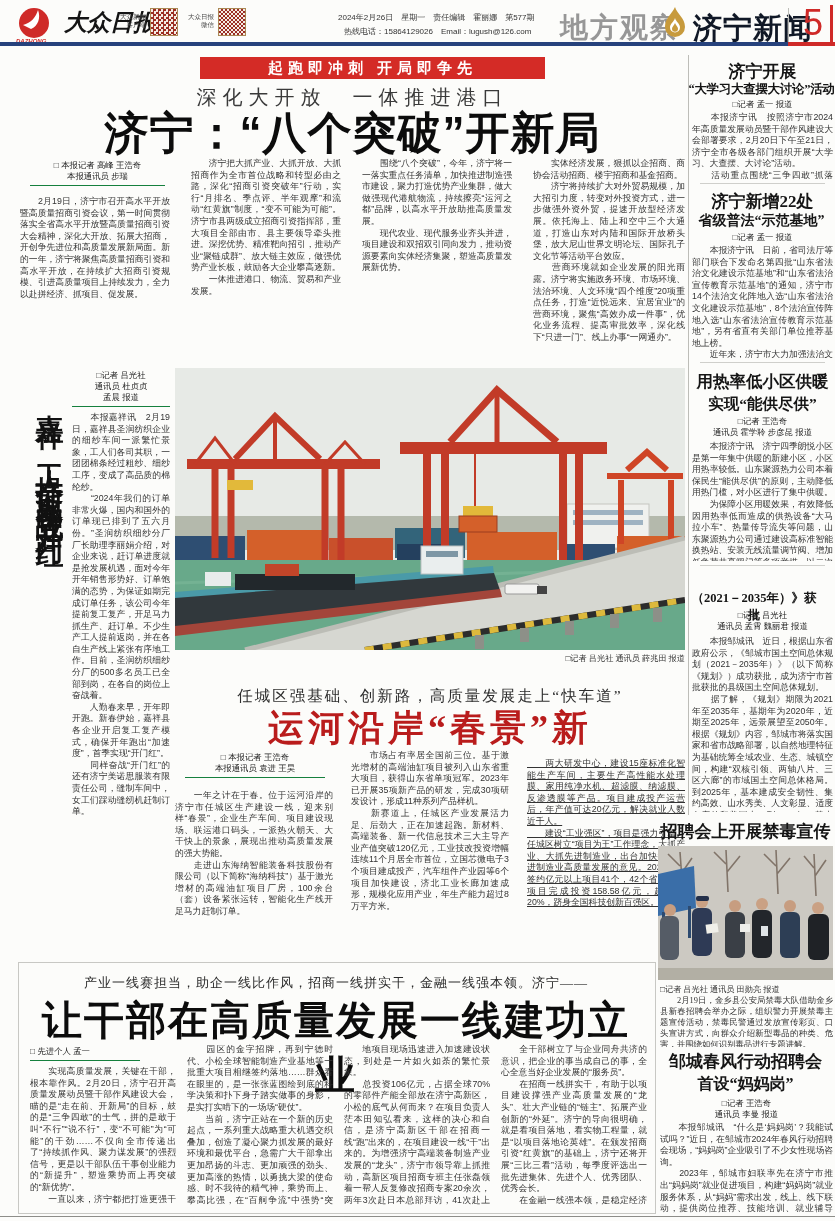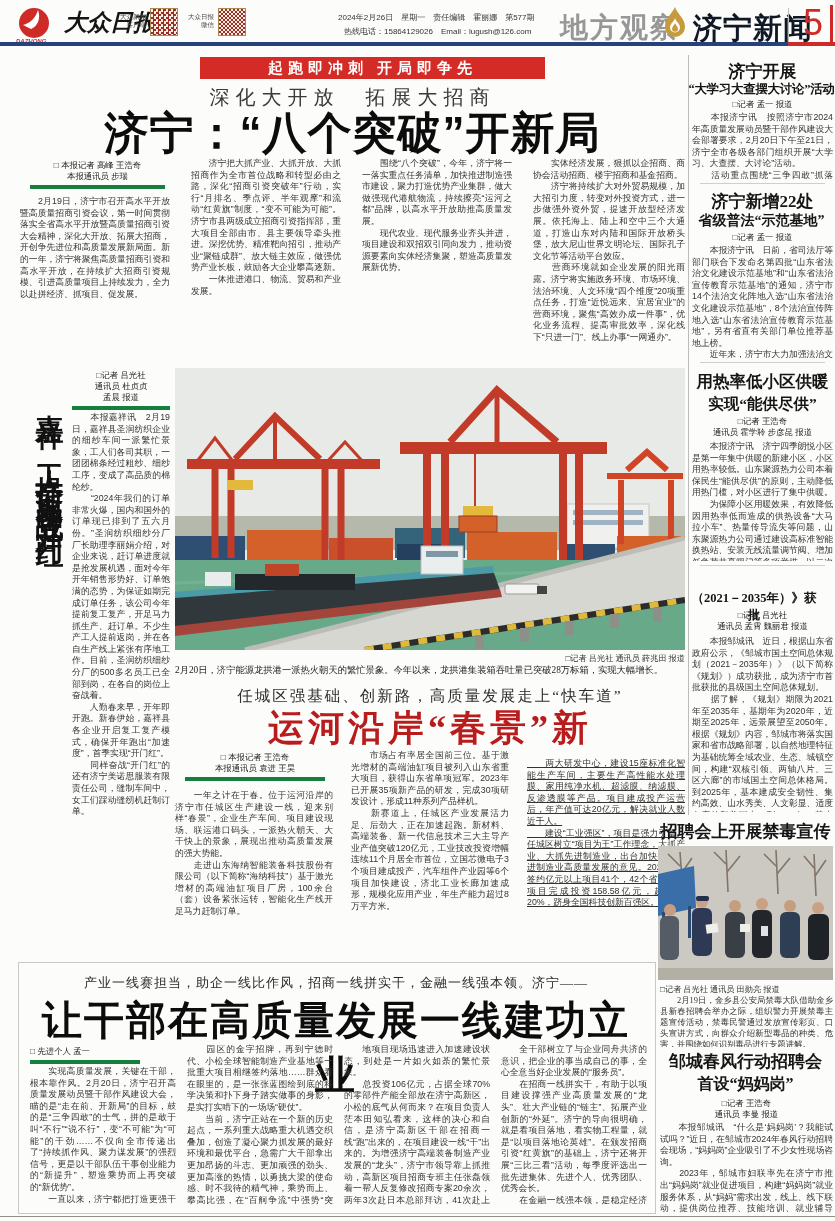--- a/index.html
+++ b/index.html
@@ -4,21 +4,21 @@
 <style>
   html,body{margin:0;padding:0;background:#e9e9e6;}
   .page{position:relative;width:835px;height:1221px;background:#fcfcfa;overflow:hidden;
         font-family:"Liberation Sans","DejaVu Sans",sans-serif;color:#222;}
   .abs{position:absolute;}
   .serif{font-family:"Liberation Serif","DejaVu Serif",serif;}
   .pre{white-space:pre-line;}
   .news{font-size:8.8px;line-height:11.6px;text-align:justify;color:#333;
         white-space:pre-wrap;overflow:hidden;}
   .byline{font-size:8.4px;line-height:11px;color:#222;text-align:center;white-space:pre-line;}
-  .byline.rule{border-bottom:4px solid #15803d;padding-bottom:3px;}
+  .byline.rule{border-bottom:1px solid #15803d;padding-bottom:3px;}
   .hcenter{text-align:center;}
   .navybar{background:#26427c;}
   .redbar{background:#cf2a28;}
   .sb-h1{font-weight:bold;text-align:center;color:#151515;overflow:hidden;}
   .sb-divider{background:#cfcfcb;height:1px;}
   .vline{background:#bdbdb8;width:1px;}
 </style>
 </head>
 <body>
 
@@ -55,21 +55,21 @@
   <div class="abs vline" style="left:788px;top:8px;height:34px;"></div>
   <div class="abs" style="left:797px;top:2px;width:32px;font-size:36px;font-weight:400;color:#cf2a28;text-align:center;">5</div>
   <div class="abs redbar" style="left:830px;top:5px;width:3px;height:37px;"></div>
 
   <div class="abs navybar" style="left:0;top:42px;width:788px;height:4px;"></div>
   <div class="abs redbar" style="left:788px;top:42px;width:47px;height:4px;"></div>
 
   <div class="abs" style="left:200px;top:57px;width:345px;height:22px;background:#d42b26;color:#fff;
        font-size:15px;font-weight:bold;letter-spacing:5px;text-align:center;line-height:22px;">起跑即冲刺 开局即争先</div>
 
-  <div class="abs serif hcenter" style="left:20px;top:84px;width:665px;font-size:20px;letter-spacing:6px;color:#3a3a3a;">深化大开放　拓展大招商</div>
+  <div class="abs serif hcenter" style="left:20px;top:84px;width:665px;font-size:20px;letter-spacing:6px;color:#3a3a3a;">深化大开放　一体推进港口</div>
 
   <div class="abs hcenter" style="left:20px;top:104px;width:665px;font-size:44px;font-weight:900;letter-spacing:1px;color:#0c0c0c;">济宁：“八个突破”开新局</div>
 
   <div class="abs byline rule" style="left:30px;top:160px;width:135px;">□ 本报记者 高峰 王浩奇
 本报通讯员 步瑞</div>
 
   <div class="abs news" style="left:20px;top:196px;width:150px;height:166px;">　　2月19日，济宁市召开高水平开放暨高质量招商引资会议，第一时间贯彻落实全省高水平开放暨高质量招商引资大会精神，深化大开放、拓展大招商，开创争先进位和高质量发展新局面。新的一年，济宁将聚焦高质量招商引资和高水平开放，在持续扩大招商引资规模、引进高质量项目上持续发力，全力以赴拼经济、抓项目、促发展。</div>
   <div class="abs news" style="left:191px;top:158px;width:150px;height:204px;">　　济宁把大抓产业、大抓开放、大抓招商作为全市首位战略和转型必由之路，深化“招商引资突破年”行动，实行“月排名、季点评、半年观摩”和流动“红黄旗”制度，“变不可能为可能”。济宁市县两级成立招商引资指挥部，重大项目全部由市、县主要领导牵头推进。深挖优势、精准靶向招引，推动产业“聚链成群”、放大链主效应，做强优势产业长板，鼓励各大企业攀高逐新。
 　　一体推进港口、物流、贸易和产业发展。</div>
   <div class="abs news" style="left:362px;top:158px;width:150px;height:204px;">　　围绕“八个突破”，今年，济宁将一一落实重点任务清单，加快推进制造强市建设，聚力打造优势产业集群，做大做强现代港航物流，持续擦亮“运河之都”品牌，以高水平开放助推高质量发展。
@@ -156,21 +156,20 @@
     <rect x="251" y="183" width="32" height="6" fill="#7e97a5"></rect>
     <rect x="60" y="206" width="120" height="16" fill="#22282c"></rect>
     <rect x="90" y="196" width="34" height="12" fill="#c14529"></rect>
     <rect x="30" y="204" width="26" height="14" fill="#e8ecec"></rect>
 
     <rect x="330" y="216" width="34" height="10" rx="2" fill="#f2f2f0" stroke="#999"></rect>
     <rect x="362" y="218" width="10" height="8" fill="#444"></rect>
   </svg>
 
   <div class="abs serif" style="left:175px;top:653px;width:510px;font-size:8.2px;color:#333;text-align:right;">□记者 吕光社 通讯员 薛兆田 报道</div>
-  <div class="abs serif" style="left:175px;top:664px;width:510px;font-size:9.3px;color:#222;">2月20日，济宁能源龙拱港一派热火朝天的繁忙景象。今年以来，龙拱港集装箱吞吐量已突破28万标箱，实现大幅增长。</div>
 
   <div class="abs serif hcenter" style="left:175px;top:686px;width:510px;font-size:15.5px;letter-spacing:2px;color:#2e2e2e;">任城区强基础、创新路，高质量发展走上“快车道”</div>
   <div class="abs serif hcenter" style="left:175px;top:704px;width:510px;font-size:36px;font-weight:900;letter-spacing:4px;color:#b91c1c;">运河沿岸“春景”新</div>
 
   <div class="abs byline rule" style="left:185px;top:752px;width:140px;">□ 本报记者 王浩奇
 本报通讯员 袁进 王昊</div>
 
   <div class="abs news" style="left:175px;top:790px;width:158px;height:166px;">　　一年之计在于春。位于运河沿岸的济宁市任城区生产建设一线，迎来别样“春景”，企业生产车间、项目建设现场、联运港口码头，一派热火朝天、大干快上的景象，展现出推动高质量发展的强大势能。
 　　走进山东海纳智能装备科技股份有限公司（以下简称“海纳科技”）基于激光增材的高端油缸项目厂房，100余台（套）设备紧张运转，智能化生产线开足马力赶制订单。</div>
   <div class="abs news" style="left:351px;top:750px;width:158px;height:206px;">　　市场占有率居全国前三位。基于激光增材的高端油缸项目被列入山东省重大项目，获得山东省单项冠军。2023年已开展35项新产品的研发，完成30项研发设计，形成11种系列产品样机。

